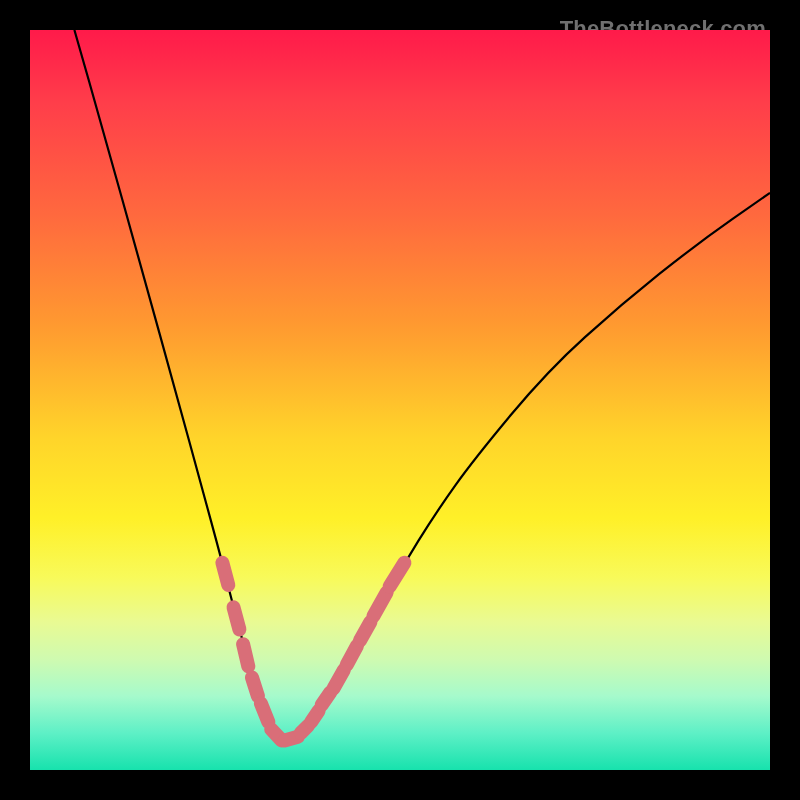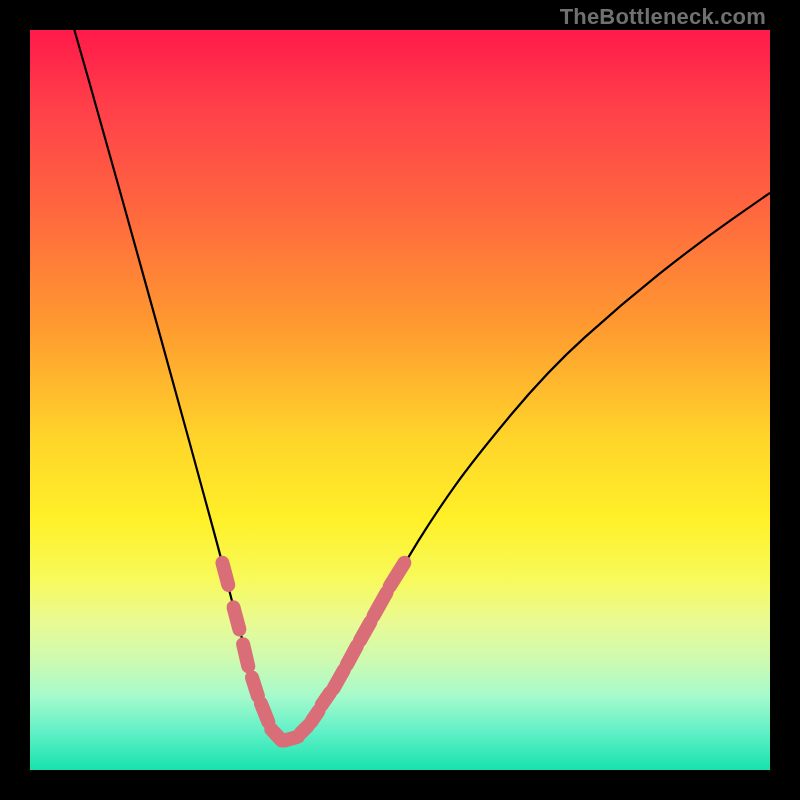--- a/index.html
+++ b/index.html
@@ -40,21 +40,21 @@
       #f8fa5a 74%,
       #e9fa93 80%,
       #cffab0 85%,
       #a6facc 90%,
       #5ef0c6 95%,
       #17e2ad 100%
     );
   }
   .watermark {
     position: absolute;
-    top: 4px;
+    top: 16px;
     right: 34px;
     font-size: 22px;
     font-weight: 600;
     color: #707070;
     letter-spacing: 0.2px;
   }
   svg.curve {
     position: absolute;
     inset: 0;
     width: 740px;

